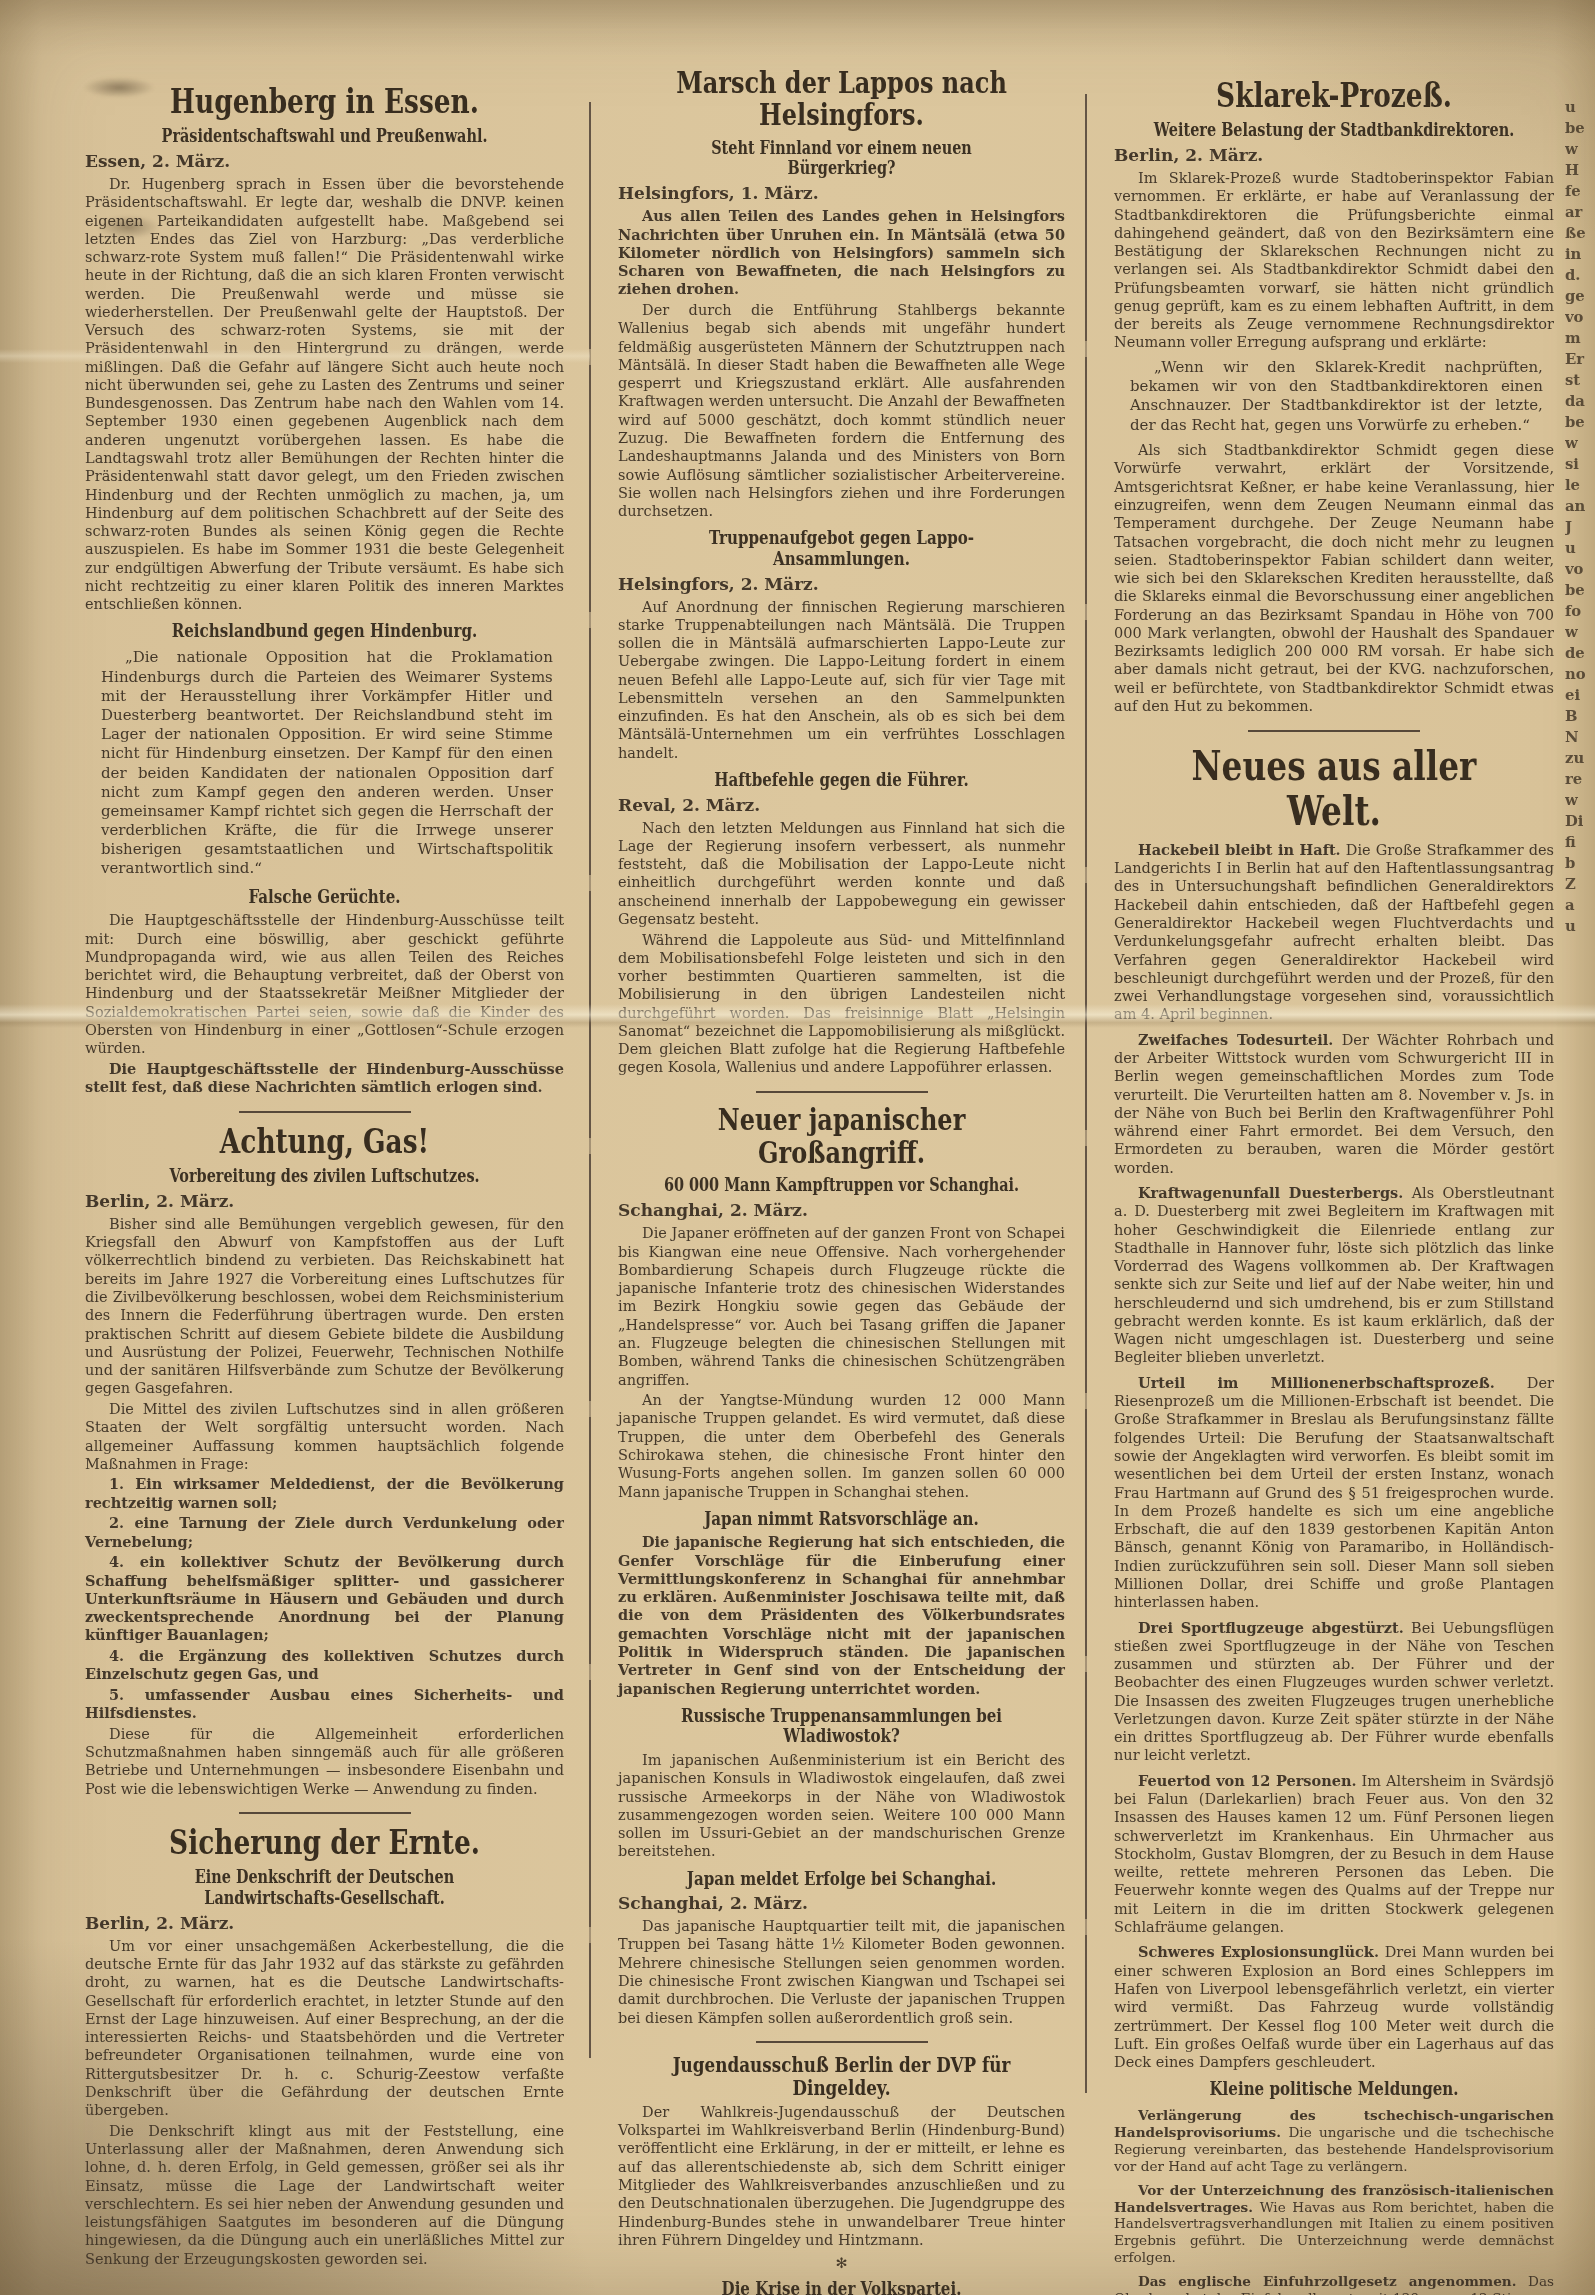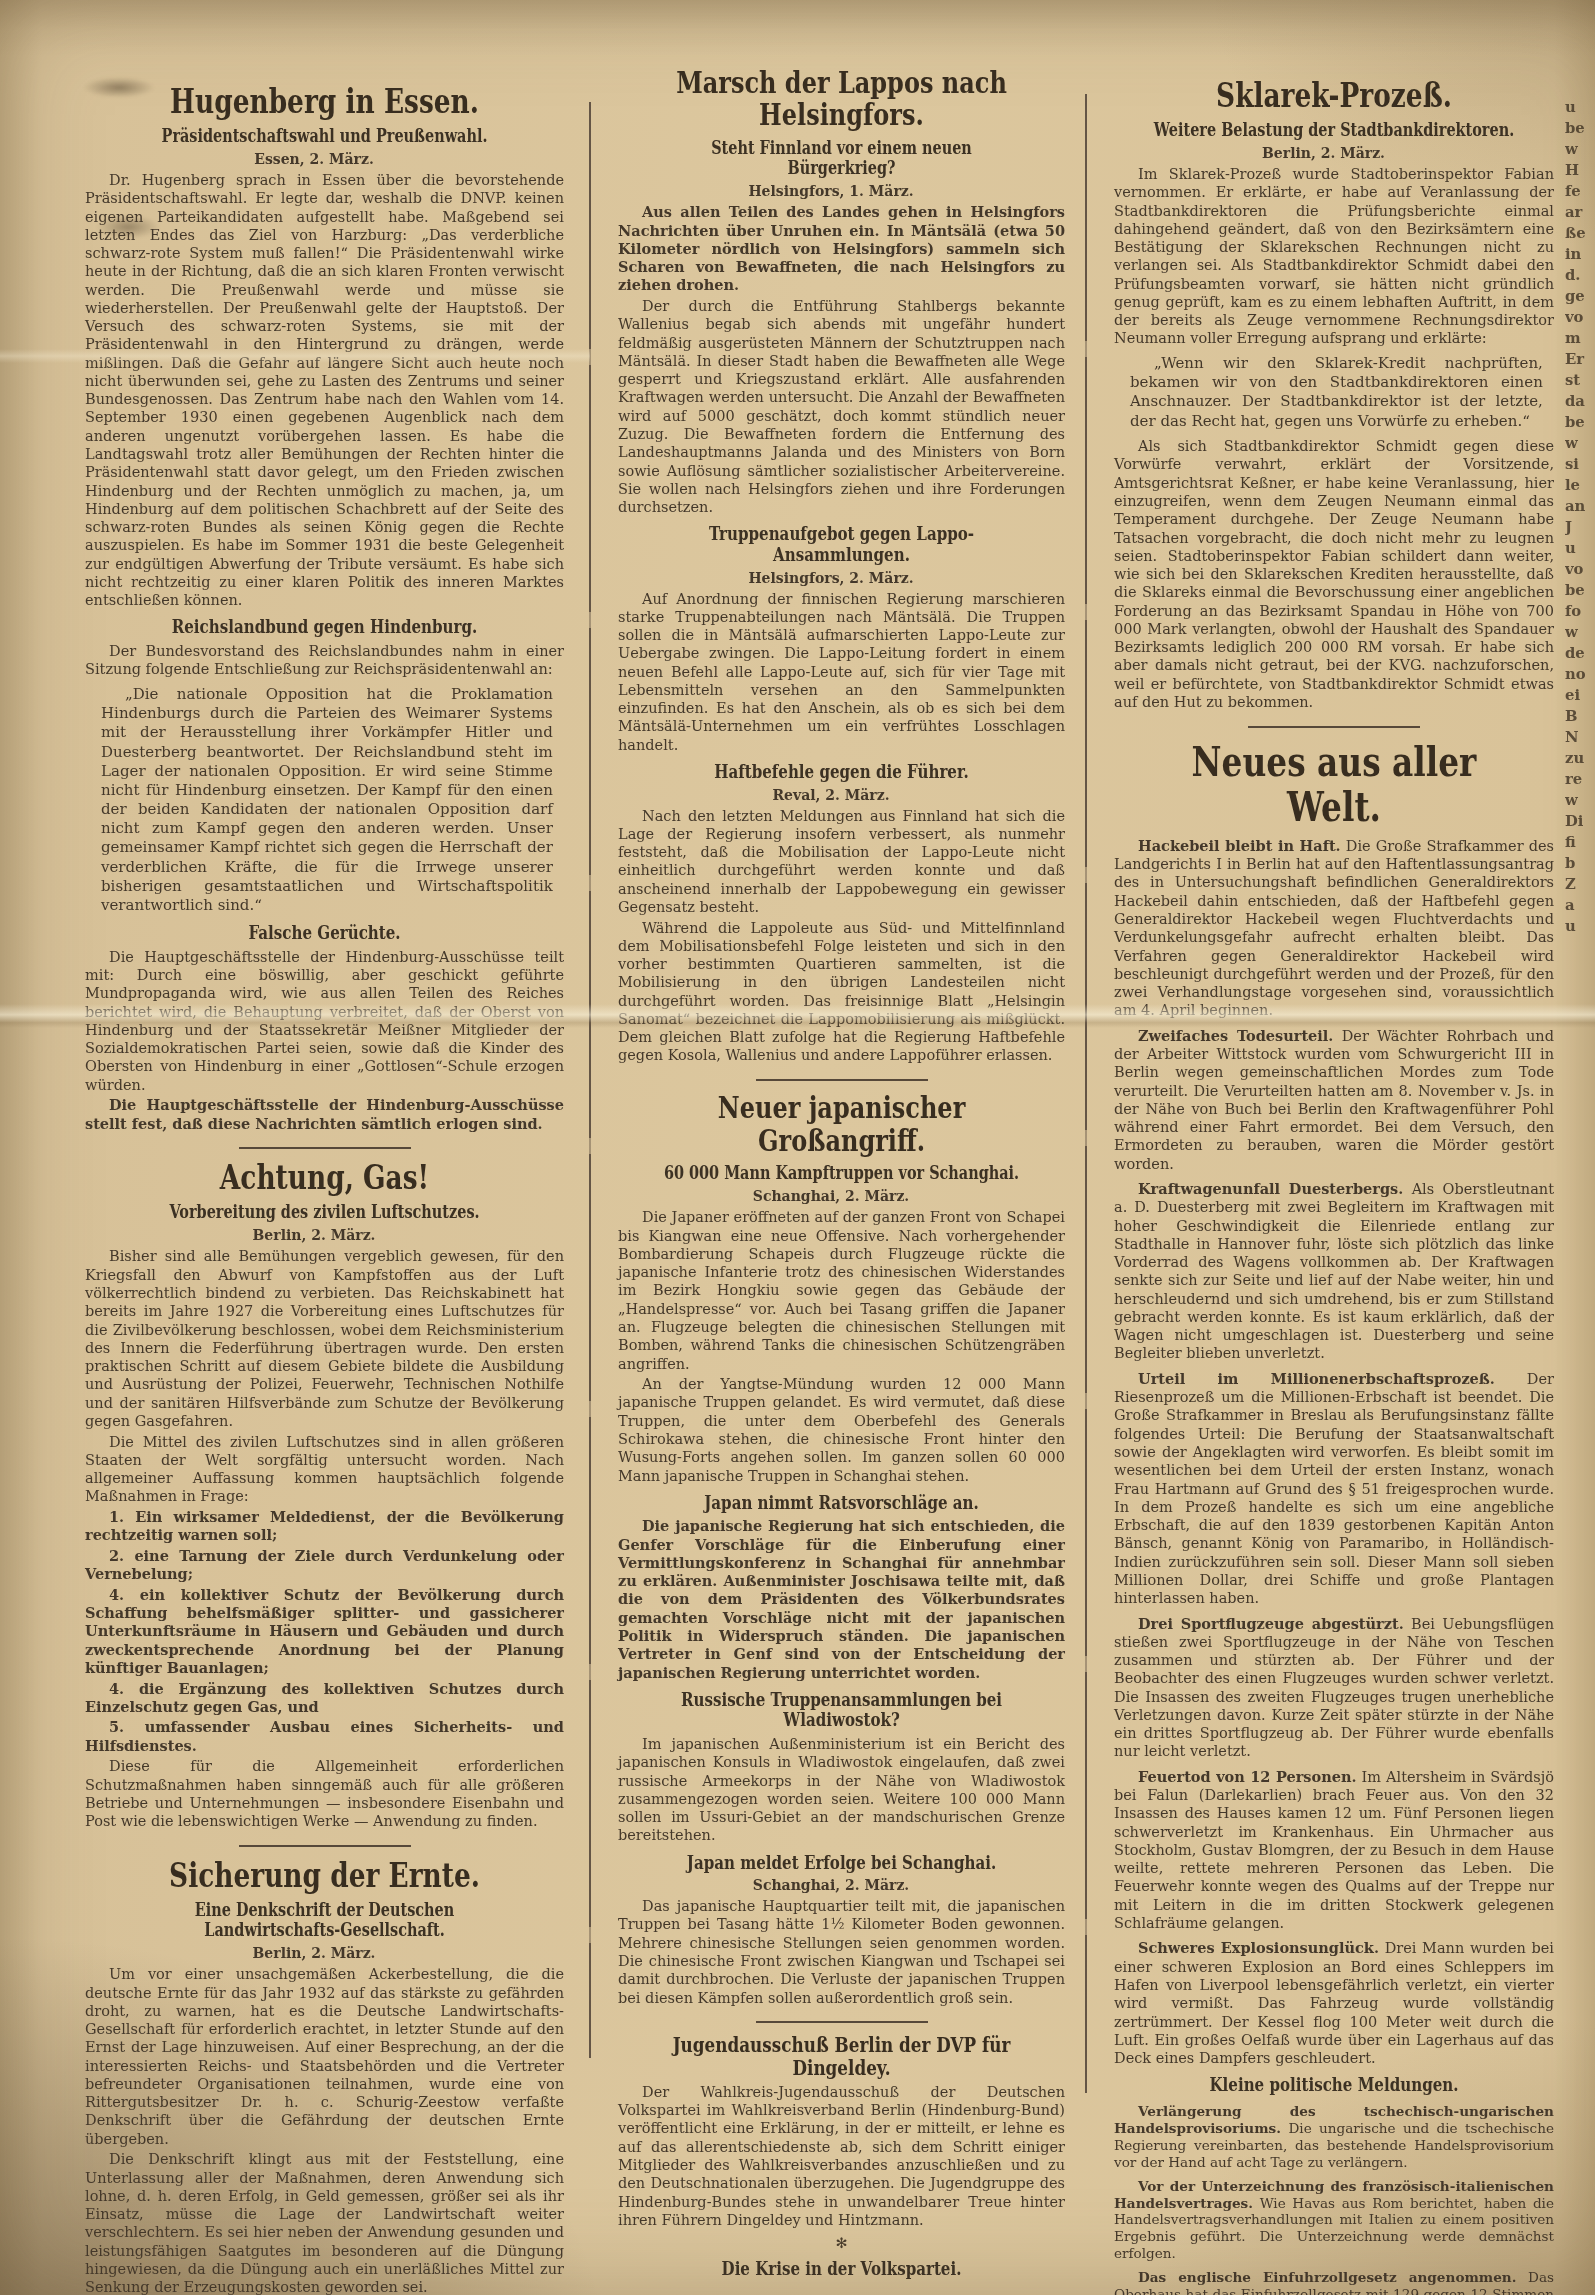--- a/index.html
+++ b/index.html
@@ -25,21 +25,21 @@
   .h{font-weight:bold;text-align:center;line-height:1.08;color:#382d1f;
      transform:scaleX(.80);transform-origin:50% 50%;margin:8px 0 6.4px;}
   .h.xl{font-size:33px;}
   .h.lg{font-size:30px;}
   .h.xxl{font-size:41px;margin:12.8px 0 8px;}
   .h.md{font-size:21px;margin:9.6px 0 3.2px;}
   .subtitle{font-weight:bold;text-align:center;font-size:17.6px;line-height:1.15;
      transform:scaleX(.82);transform-origin:50% 50%;margin:1.6px 0 4.8px;color:#3c3123;}
   .subhead{font-weight:bold;text-align:center;font-size:18.4px;line-height:1.12;
      transform:scaleX(.82);transform-origin:50% 50%;margin:8px 0 4px;color:#3c3123;}
-  .dateline{text-align:center;font-weight:bold;font-size:14px;padding-right:21px;margin:0 0 4px;}
+  .dateline{text-align:left;font-weight:bold;font-size:17px;padding-right:21px;margin:0 0 4px;}
   .p{font-size:14.5px;line-height:1.26;text-align:justify;text-indent:24px;margin:0 0 2.4px;
      -webkit-hyphens:auto;hyphens:auto;}
   .p.b{font-weight:bold;}
   .p.small{font-size:13.6px;line-height:1.24;margin:0 0 6.4px;}
   .p.brief{margin-top:7.2px;}
   .lead{font-weight:bold;}
   .quote{font-weight:normal;font-size:15px;line-height:1.28;text-align:justify;
      text-indent:24px;margin:6.4px 11.2px 6.4px 16px;}
   .rule{width:172px;border-top:2.4px solid #564839;margin:14.4px auto 11.2px;height:0;}
   .star{text-align:center;font-size:14.4px;margin:6.4px 0;color:#4a3d2c;}
@@ -69,21 +69,20 @@
 <div id="page">
   <div class="smudge" id="smudge1"></div>
   <div class="smudge" id="smudge2"></div>
 
   <div class="col" id="col-left">
       <div class="h xl">Hugenberg in Essen.</div>
       <div class="subtitle">Präsidentschaftswahl und Preußenwahl.</div>
       <div class="dateline">Essen, 2. März.</div>
       <div class="p">Dr. Hugenberg sprach in Essen über die bevorstehende Präsidentschaftswahl. Er legte dar, weshalb die DNVP. keinen eigenen Parteikandidaten aufgestellt habe. Maßgebend sei letzten Endes das Ziel von Harzburg: „Das verderbliche schwarz-rote System muß fallen!“ Die Präsidentenwahl wirke heute in der Richtung, daß die an sich klaren Fronten verwischt werden. Die Preußenwahl werde und müsse sie wiederherstellen. Der Preußenwahl gelte der Hauptstoß. Der Versuch des schwarz-roten Systems, sie mit der Präsidentenwahl in den Hintergrund zu drängen, werde mißlingen. Daß die Gefahr auf längere Sicht auch heute noch nicht überwunden sei, gehe zu Lasten des Zentrums und seiner Bundesgenossen. Das Zentrum habe nach den Wahlen vom 14. September 1930 einen gegebenen Augenblick nach dem anderen ungenutzt vorübergehen lassen. Es habe die Landtagswahl trotz aller Bemühungen der Rechten hinter die Präsidentenwahl statt davor gelegt, um den Frieden zwischen Hindenburg und der Rechten unmöglich zu machen, ja, um Hindenburg auf dem politischen Schachbrett auf der Seite des schwarz-roten Bundes als seinen König gegen die Rechte auszuspielen. Es habe im Sommer 1931 die beste Gelegenheit zur endgültigen Abwerfung der Tribute versäumt. Es habe sich nicht rechtzeitig zu einer klaren Politik des inneren Marktes entschließen können.</div>
       <div class="subhead">Reichslandbund gegen Hindenburg.</div>
-      <div class="p">Der Bundesvorstand des Reichslandbundes nahm in einer Sitzung folgende Entschließung zur Reichspräsidentenwahl an:</div>
       <div class="quote">„Die nationale Opposition hat die Proklamation Hindenburgs durch die Parteien des Weimarer Systems mit der Herausstellung ihrer Vorkämpfer Hitler und Duesterberg beantwortet. Der Reichslandbund steht im Lager der nationalen Opposition. Er wird seine Stimme nicht für Hindenburg einsetzen. Der Kampf für den einen der beiden Kandidaten der nationalen Opposition darf nicht zum Kampf gegen den anderen werden. Unser gemeinsamer Kampf richtet sich gegen die Herrschaft der verderblichen Kräfte, die für die Irrwege unserer bisherigen gesamtstaatlichen und Wirtschaftspolitik verantwortlich sind.“</div>
       <div class="subhead">Falsche Gerüchte.</div>
       <div class="p">Die Hauptgeschäftsstelle der Hindenburg-Ausschüsse teilt mit: Durch eine böswillig, aber geschickt geführte Mundpropaganda wird, wie aus allen Teilen des Reiches berichtet wird, die Behauptung verbreitet, daß der Oberst von Hindenburg und der Staatssekretär Meißner Mitglieder der Sozialdemokratischen Partei seien, sowie daß die Kinder des Obersten von Hindenburg in einer „Gottlosen“-Schule erzogen würden.</div>
       <div class="p b">Die Hauptgeschäftsstelle der Hindenburg-Ausschüsse stellt fest, daß diese Nachrichten sämtlich erlogen sind.</div>
       <div class="rule"></div>
       <div class="h xl">Achtung, Gas!</div>
       <div class="subtitle">Vorbereitung des zivilen Luftschutzes.</div>
       <div class="dateline">Berlin, 2. März.</div>
       <div class="p">Bisher sind alle Bemühungen vergeblich gewesen, für den Kriegsfall den Abwurf von Kampfstoffen aus der Luft völkerrechtlich bindend zu verbieten. Das Reichskabinett hat bereits im Jahre 1927 die Vorbereitung eines Luftschutzes für die Zivilbevölkerung beschlossen, wobei dem Reichsministerium des Innern die Federführung übertragen wurde. Den ersten praktischen Schritt auf diesem Gebiete bildete die Ausbildung und Ausrüstung der Polizei, Feuerwehr, Technischen Nothilfe und der sanitären Hilfsverbände zum Schutze der Bevölkerung gegen Gasgefahren.</div>
       <div class="p">Die Mittel des zivilen Luftschutzes sind in allen größeren Staaten der Welt sorgfältig untersucht worden. Nach allgemeiner Auffassung kommen hauptsächlich folgende Maßnahmen in Frage:</div>

